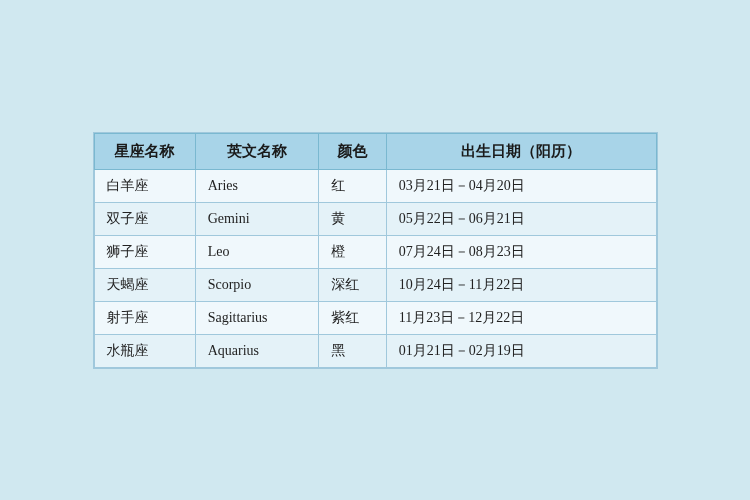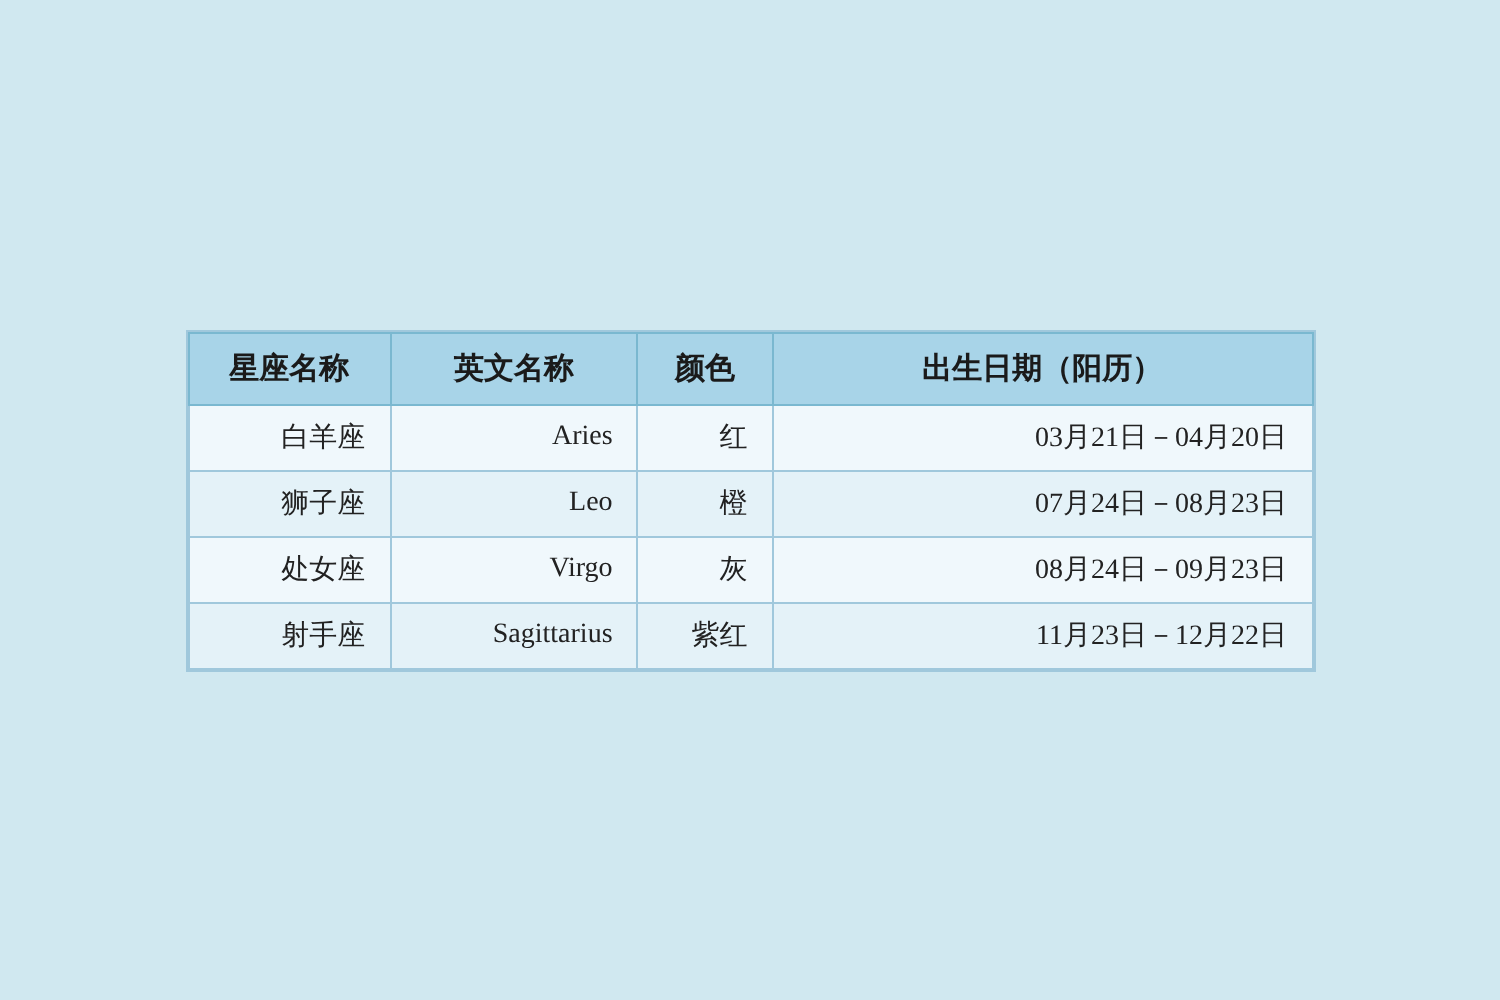--- a/index.html
+++ b/index.html
@@ -35,21 +35,21 @@
       padding: 8px 12px;
       text-align: center;
       font-size: 15px;
       font-weight: bold;
       color: #1a1a1a;
     }
 
     tbody tr td {
       border: 1px solid #a0c8dc;
       padding: 7px 12px;
-      text-align: right;
+      text-align: left;
       font-size: 14px;
       color: #222;
       background-color: #f0f8fc;
     }
 
     tbody tr:nth-child(even) td {
       background-color: #e4f2f8;
     }
 
     .col-zh { width: 18%; }
@@ -71,32 +71,44 @@
       </tr>
     </thead>
     <tbody id="table-body">
     <tr>
           <td>白羊座</td>
           <td>Aries</td>
           <td>红</td>
           <td>03月21日－04月20日</td>
         </tr>
         <tr>
+          <td>双子座</td>
+          <td>Gemini</td>
+          <td>黄</td>
+          <td>05月22日－06月21日</td>
+        </tr>
+        <tr>
           <td>狮子座</td>
           <td>Leo</td>
           <td>橙</td>
           <td>07月24日－08月23日</td>
         </tr>
         <tr>
-          <td>处女座</td>
-          <td>Virgo</td>
-          <td>灰</td>
-          <td>08月24日－09月23日</td>
+          <td>天蝎座</td>
+          <td>Scorpio</td>
+          <td>深红</td>
+          <td>10月24日－11月22日</td>
         </tr>
         <tr>
           <td>射手座</td>
           <td>Sagittarius</td>
           <td>紫红</td>
           <td>11月23日－12月22日</td>
         </tr>
+        <tr>
+          <td>水瓶座</td>
+          <td>Aquarius</td>
+          <td>黑</td>
+          <td>01月21日－02月19日</td>
+        </tr>
       </tbody>
   </table>
 </div>
 
 </body></html>

